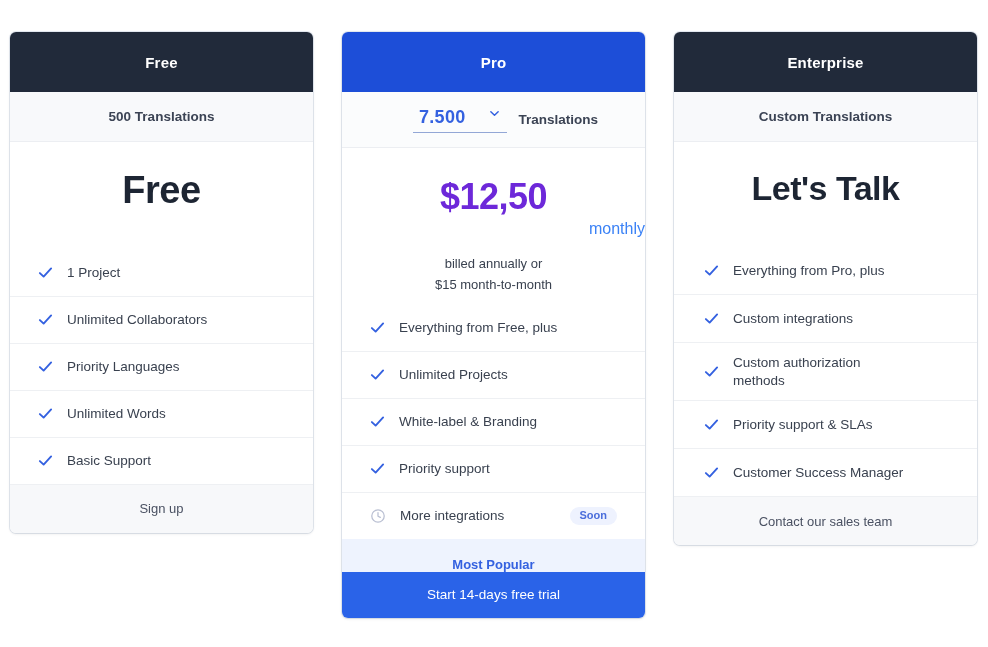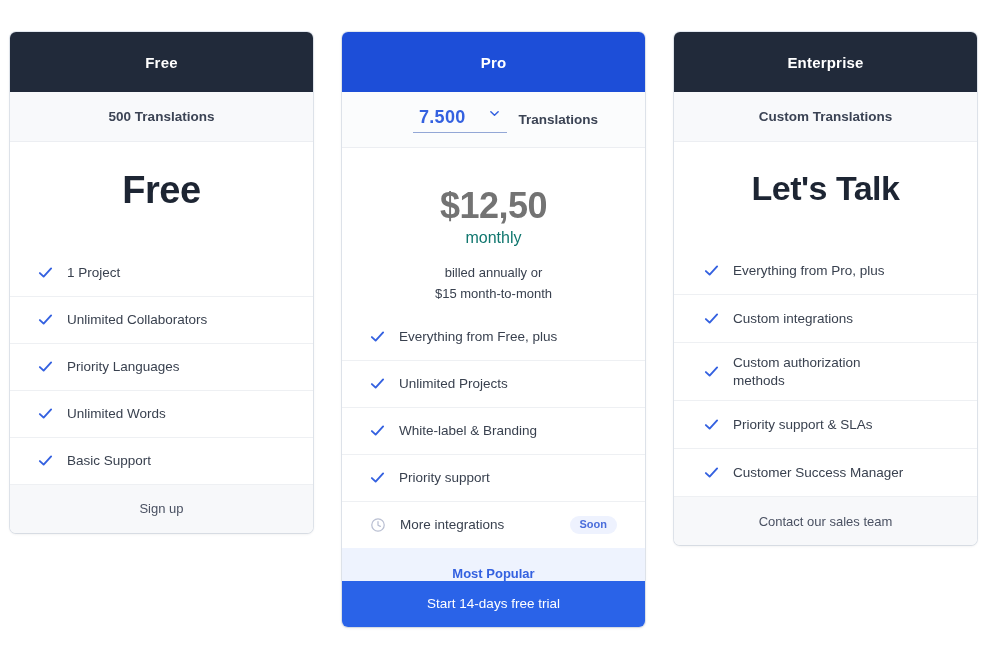--- a/index.html
+++ b/index.html
@@ -113,29 +113,29 @@
     font-weight: bold;
     color: #1d2533;
     letter-spacing: -.5px;
     line-height: 1.1;
   }
   .hero-title.sm { font-size: 34px; }
 
   .price {
     font-size: 36px;
     font-weight: bold;
-    color: #737373;
+    color: #6d28d9;
     letter-spacing: -.5px;
     line-height: 1.15;
-    margin-top: 9px;
   }
   .price-period {
     font-size: 16px;
-    color: #0f766e;
+    color: #3b82f6;
     margin-top: 3px;
+    text-align: right;
   }
   .price-note {
     margin-top: 16px;
     font-size: 13px;
     color: #39414f;
     line-height: 1.55;
   }
 
   
   .features {

